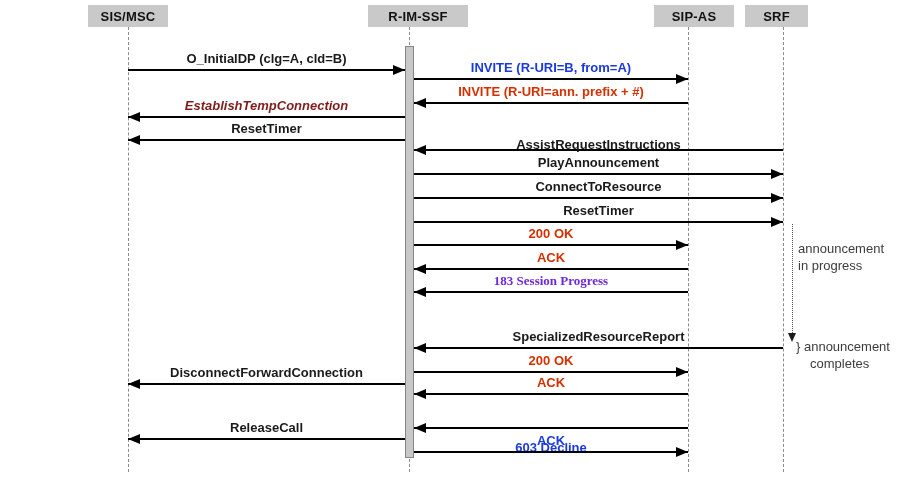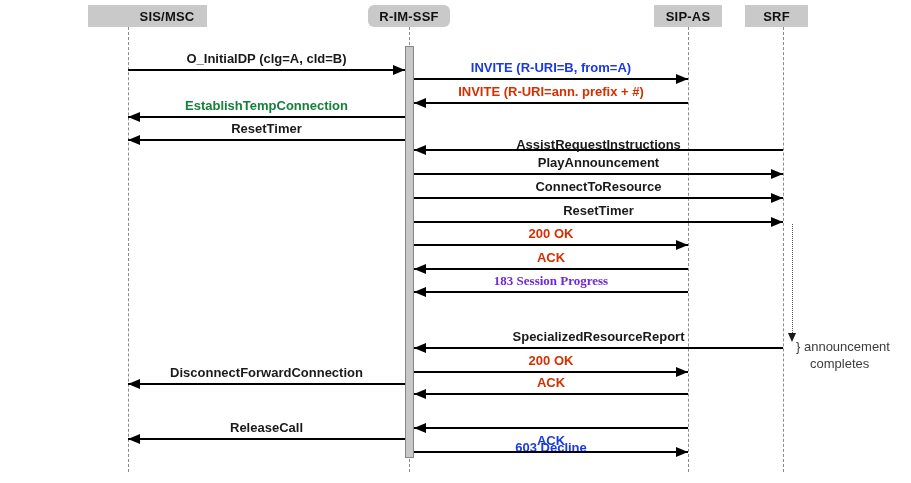--- a/index.html
+++ b/index.html
@@ -31,39 +31,39 @@
 <body>
 
 <div class="stage">
   <div id="lifelines">
       <div class="lifeline" style="left: 128px; top: 27px; height: 445px;"></div>
       <div class="lifeline" style="left: 409px; top: 27px; height: 445px;"></div>
       <div class="lifeline" style="left: 688px; top: 27px; height: 445px;"></div>
       <div class="lifeline" style="left: 783px; top: 27px; height: 445px;"></div>
     </div>
   <div id="participants">
-      <div class="pbox" style="left: 88px; width: 80px; padding-left: 39px;">SIS/MSC</div>
-      <div class="pbox" style="left: 368px; width: 82px; border-radius: 6px;">R-IM-SSF</div>
-      <div class="pbox" style="left: 654px; width: 68px; text-align: center;">SIP-AS</div>
+      <div class="pbox" style="left: 88px; width: 80px;">SIS/MSC</div>
+      <div class="pbox" style="left: 368px; width: 100px;">R-IM-SSF</div>
+      <div class="pbox" style="left: 654px; width: 80px; text-align: center;">SIP-AS</div>
       <div class="pbox" style="left: 745px; width: 63px;">SRF</div>
     </div>
   <div id="activation-bar" class="activation" style="left: 405px; top: 46px; width: 9px; height: 412px;"></div>
   <div id="messages">
       <div class="msg-line" style="left: 128px; width: 277px; top: 69px;"></div>
       <div class="head right" style="top: 65px; left: 393px;"></div>
       <div class="msg-label" style="left: 266.5px; top: 51px; color: rgb(26, 26, 26);">O_InitialDP (clg=A, cld=B)</div>
       <div class="msg-line" style="left: 414px; width: 274px; top: 78px;"></div>
       <div class="head right" style="top: 74px; left: 676px;"></div>
       <div class="msg-label" style="left: 551px; top: 60px; color: rgb(26, 58, 224);">INVITE (R-URI=B, from=A)</div>
       <div class="msg-line" style="left: 414px; width: 274px; top: 102px;"></div>
       <div class="head left" style="top: 98px; left: 414px;"></div>
       <div class="msg-label" style="left: 551px; top: 84px; color: rgb(212, 48, 0);">INVITE (R-URI=ann. prefix + #)</div>
       <div class="msg-line" style="left: 128px; width: 277px; top: 116px;"></div>
       <div class="head left" style="top: 112px; left: 128px;"></div>
-      <div class="msg-label" style="left: 266.5px; top: 98px; color: #15803d;">EstablishTempConnection</div>
+      <div class="msg-label" style="left: 266.5px; top: 98px; color: #7f1d1d; font-style: italic;">EstablishTempConnection</div>
       <div class="msg-line" style="left: 128px; width: 277px; top: 139px;"></div>
       <div class="head left" style="top: 135px; left: 128px;"></div>
       <div class="msg-label" style="left: 266.5px; top: 121px; color: rgb(26, 26, 26);">ResetTimer</div>
       <div class="msg-line" style="left: 414px; width: 369px; top: 149px;"></div>
       <div class="head left" style="top: 145px; left: 414px;"></div>
       <div class="msg-label" style="left: 598.5px; top: 137px; color: rgb(26, 26, 26);">AssistRequestInstructions</div>
       <div class="msg-line" style="left: 414px; width: 369px; top: 173px;"></div>
       <div class="head right" style="top: 169px; left: 771px;"></div>
       <div class="msg-label" style="left: 598.5px; top: 155px; color: rgb(26, 26, 26);">PlayAnnouncement</div>
       <div class="msg-line" style="left: 414px; width: 369px; top: 197px;"></div>
@@ -100,18 +100,22 @@
       <div class="head left" style="top: 434px; left: 128px;"></div>
       <div class="msg-label" style="left: 266.5px; top: 420px; color: rgb(26, 26, 26);">ReleaseCall</div>
       <div class="msg-line" style="left: 414px; width: 274px; top: 451px;"></div>
       <div class="head right" style="top: 447px; left: 676px;"></div>
       <div class="msg-label" style="left: 551px; top: 433px; color: rgb(26, 58, 224);">ACK</div>
     </div>
 
   <div id="progress-dotline" class="dotline" style="left: 792px; top: 224px; height: 109px;"></div>
   <div id="progress-arrow" class="tri-down" style="left: 788px; top: 333px;"></div>
 
+  <div class="note" style="left:798px;top:240px;">
+    <div>announcement</div>
+    <div>in progress</div>
+  </div>
 
   <div class="note" style="left:796px;top:338px;">
     <div>} announcement</div>
     <div class="indent">completes</div>
   </div>
 </div>
 
 </body></html>

